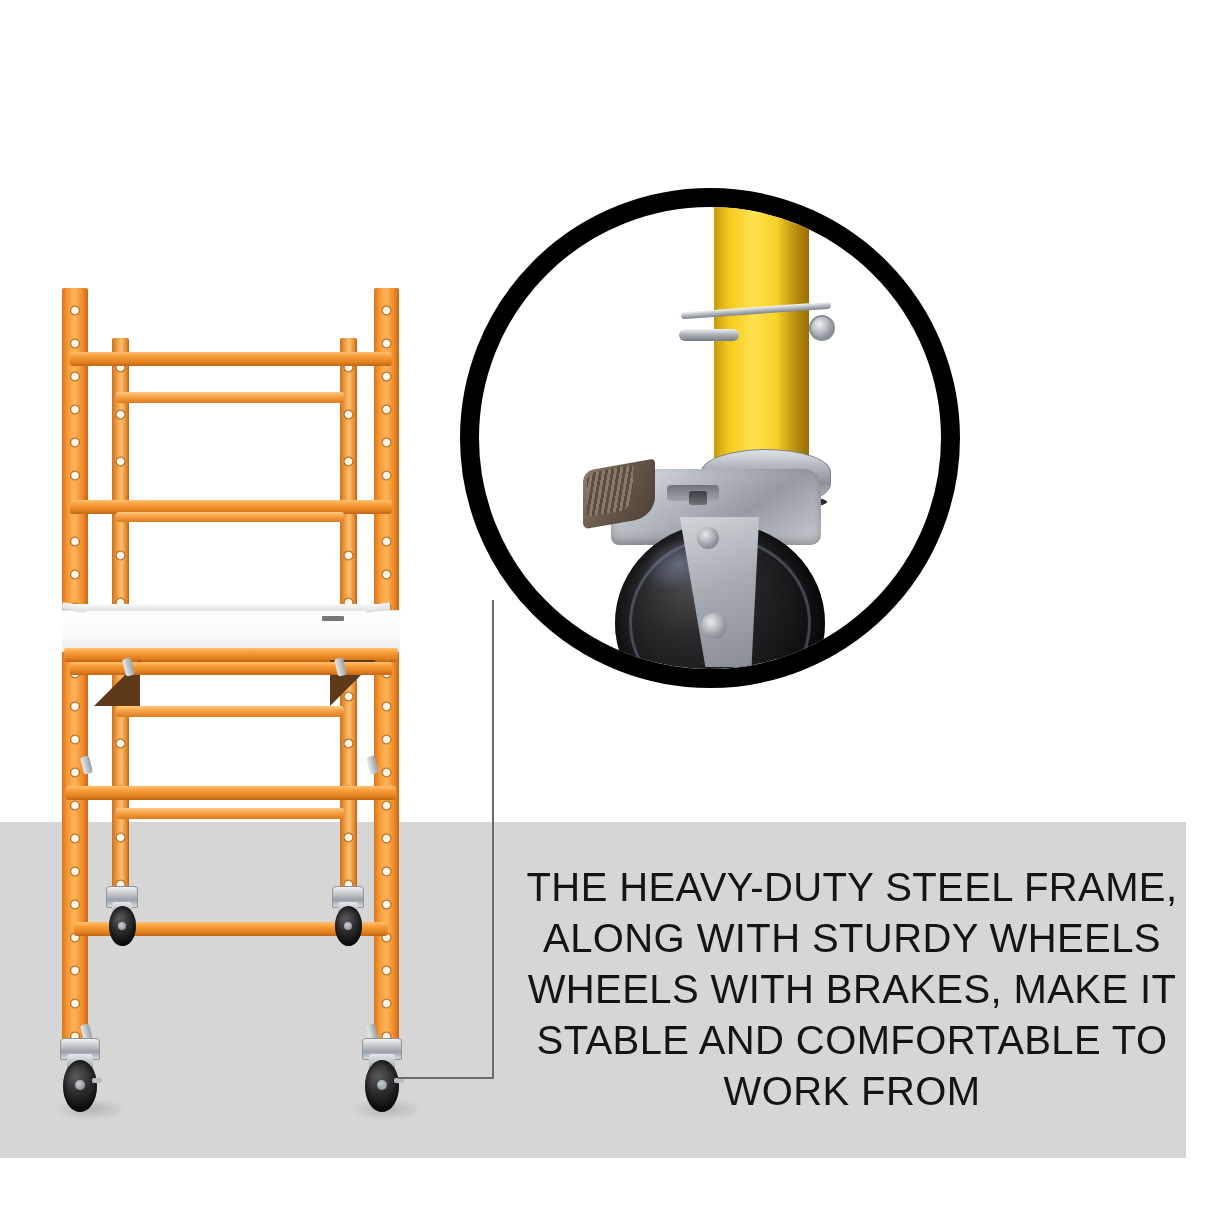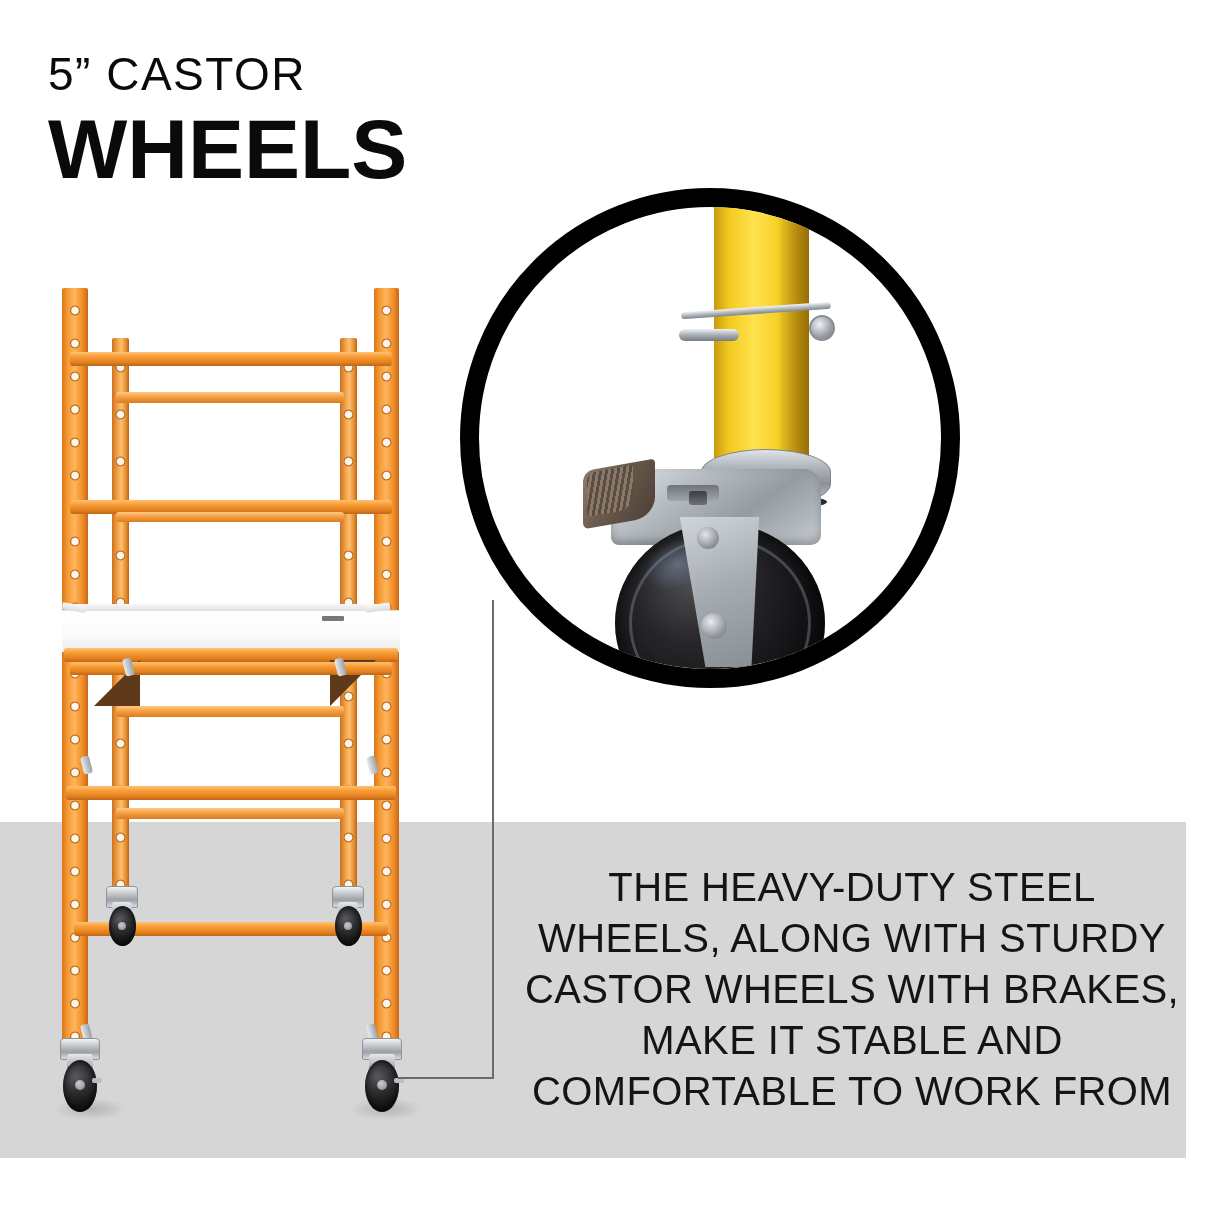--- a/index.html
+++ b/index.html
@@ -304,24 +304,20 @@
     background:radial-gradient(ellipse at 50% 50%, rgba(0,0,0,.16), rgba(0,0,0,0) 72%);
   }
 </style>
 </head>
 <body>
 
 <div id="page">
 
   <div class="gray-band"></div>
 
-  <div class="headline">
-    <div class="headline-small">5” CASTOR</div>
-    <div class="headline-big">WHEELS</div>
-  </div>
 
   <div class="scaffold">
 
     <div class="post" style="left:62px; top:288px; width:26px; height:758px;">
       <div class="holes"></div>
     </div>
     <div class="post" style="left:374px; top:288px; width:25px; height:758px;">
       <div class="holes"></div>
     </div>
 
@@ -422,15 +418,15 @@
 
       <div class="cowheel"></div>
       <div class="cowheel-rim"></div>
       <div class="cowheel-gloss"></div>
       <div class="fork"></div>
       <div class="fork-bolt-top"></div>
       <div class="fork-bolt-bot"></div>
     </div>
   </div>
 
-  <div class="caption">THE HEAVY-DUTY STEEL WHEELS, ALONG WITH STURDY CASTOR WHEELS WITH BRAKES, MAKE IT STABLE AND COMFORTABLE TO WORK FROM</div>
+  <div class="caption">THE HEAVY-DUTY STEEL FRAME, ALONG WITH STURDY WHEELS WHEELS WITH BRAKES, MAKE IT STABLE AND COMFORTABLE TO WORK FROM</div>
 
 </div>
 
 </body></html>

